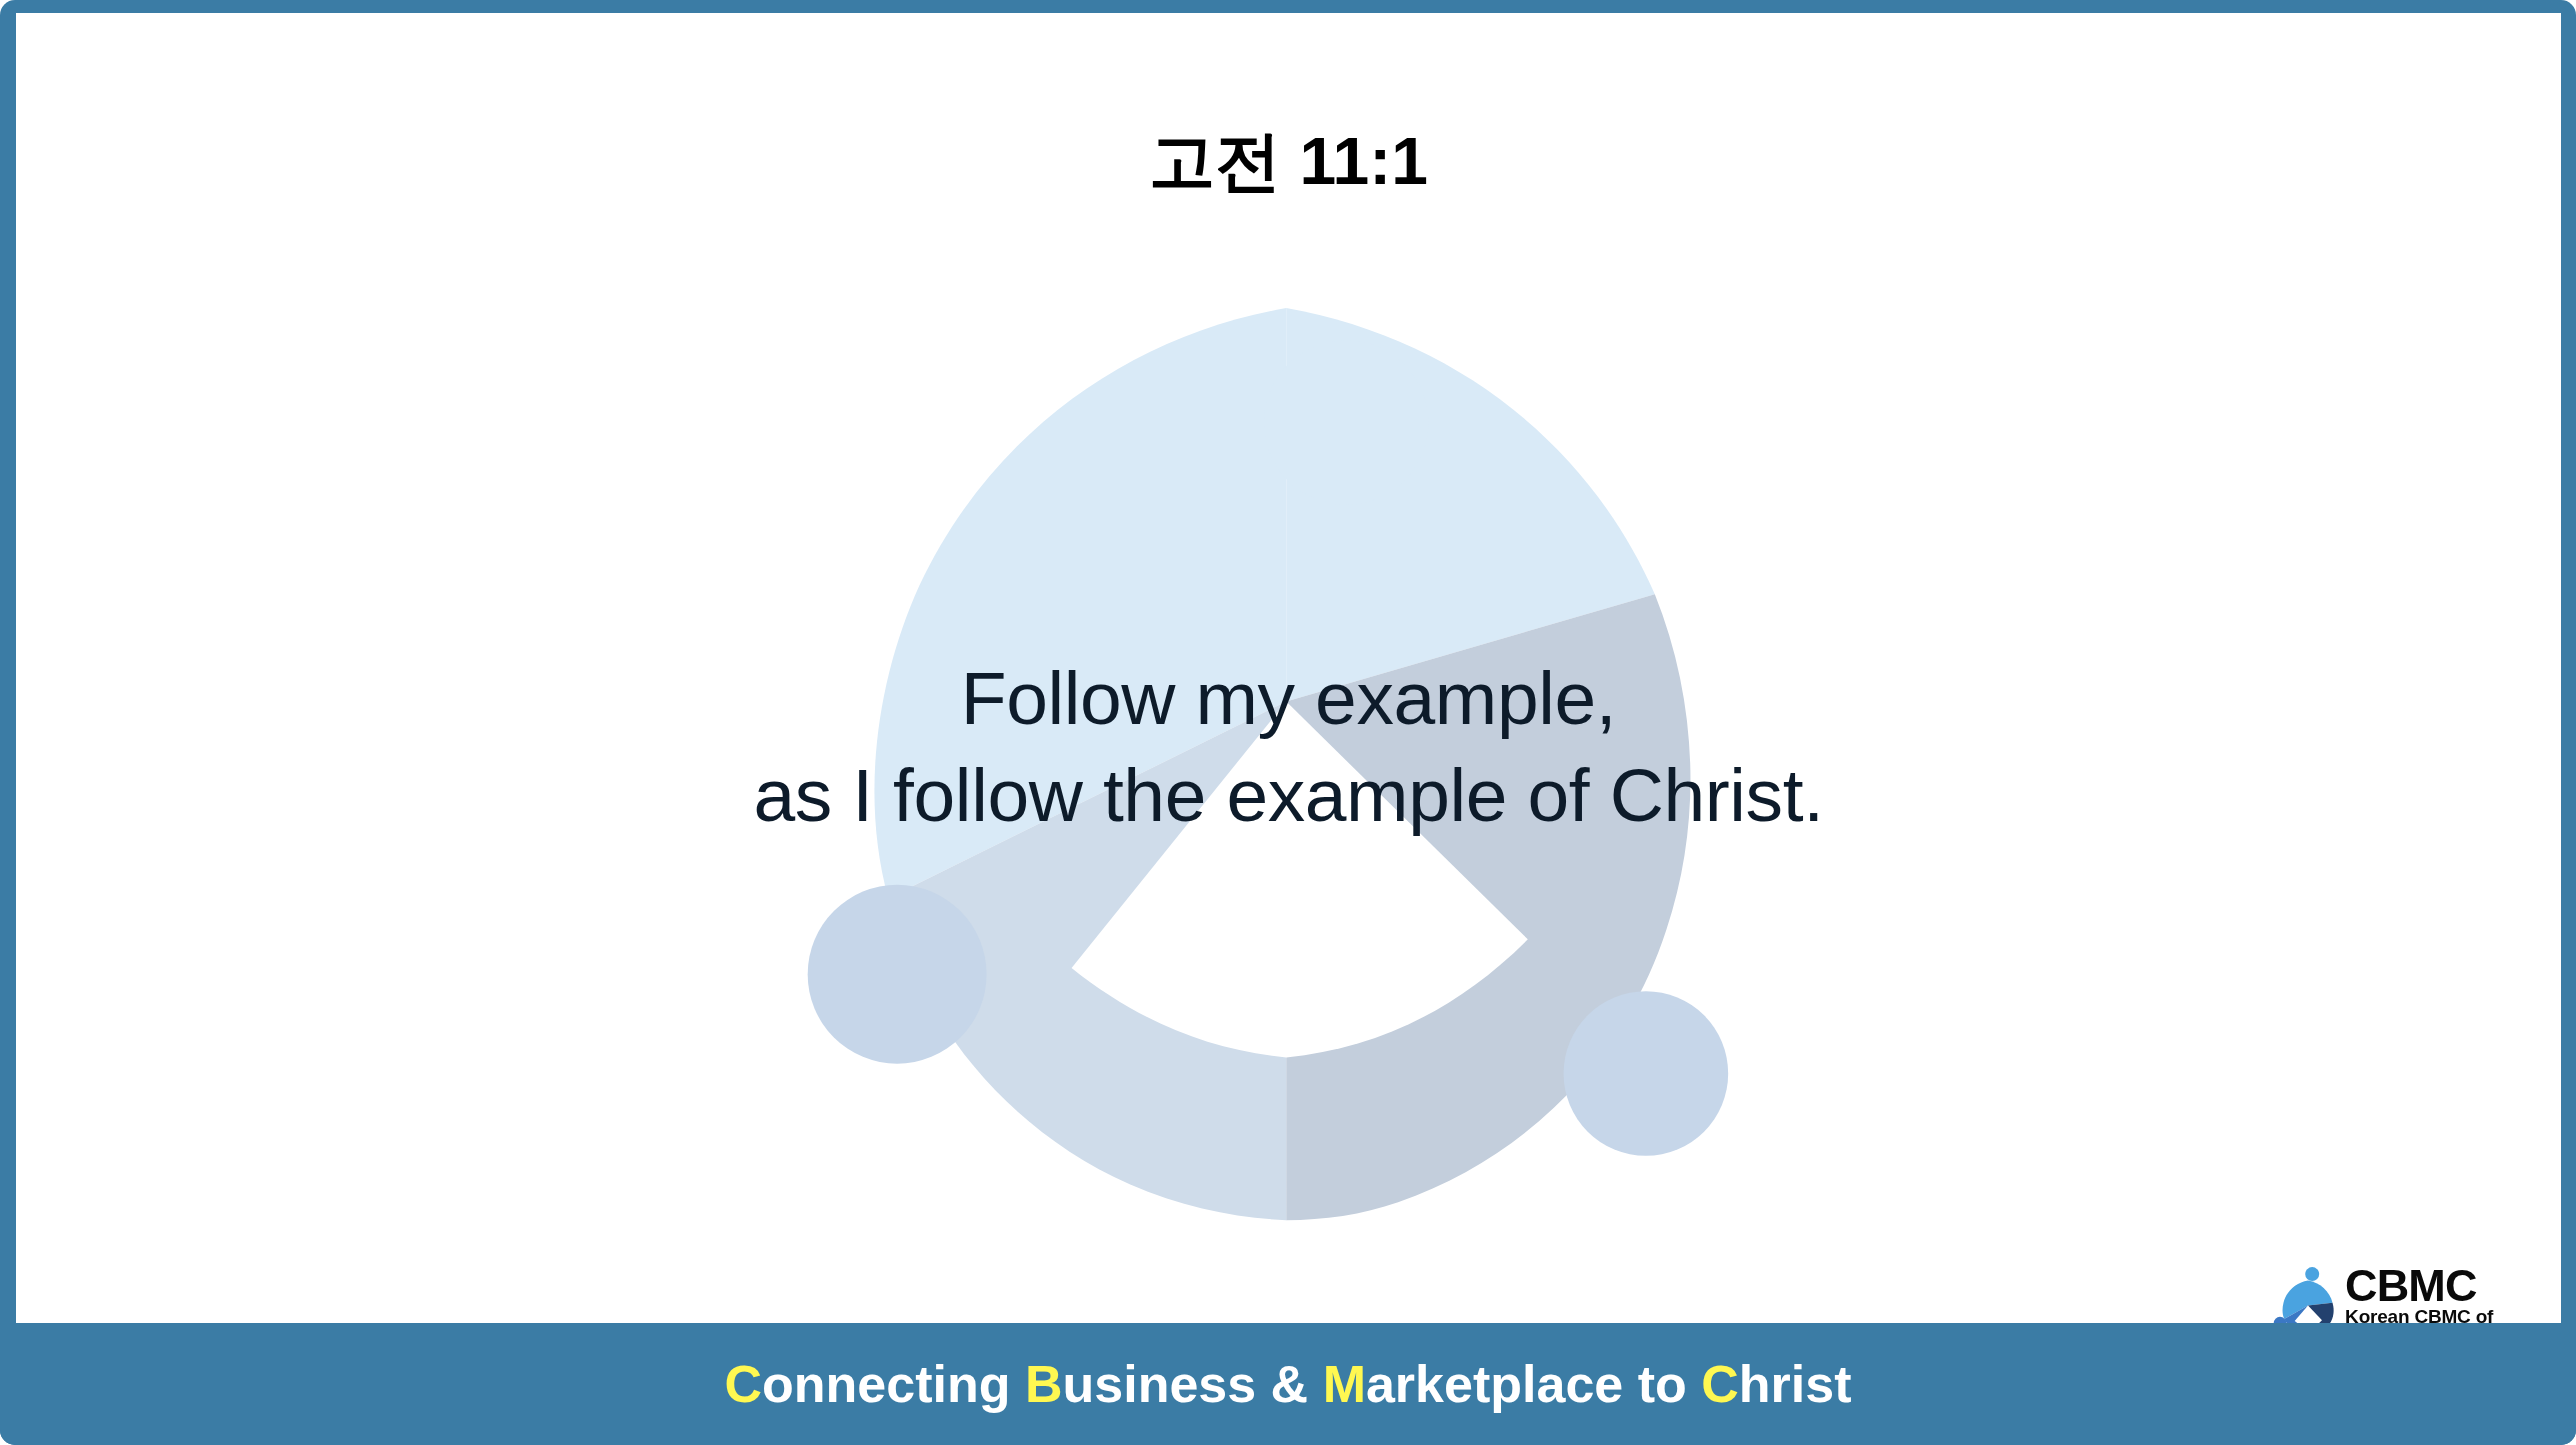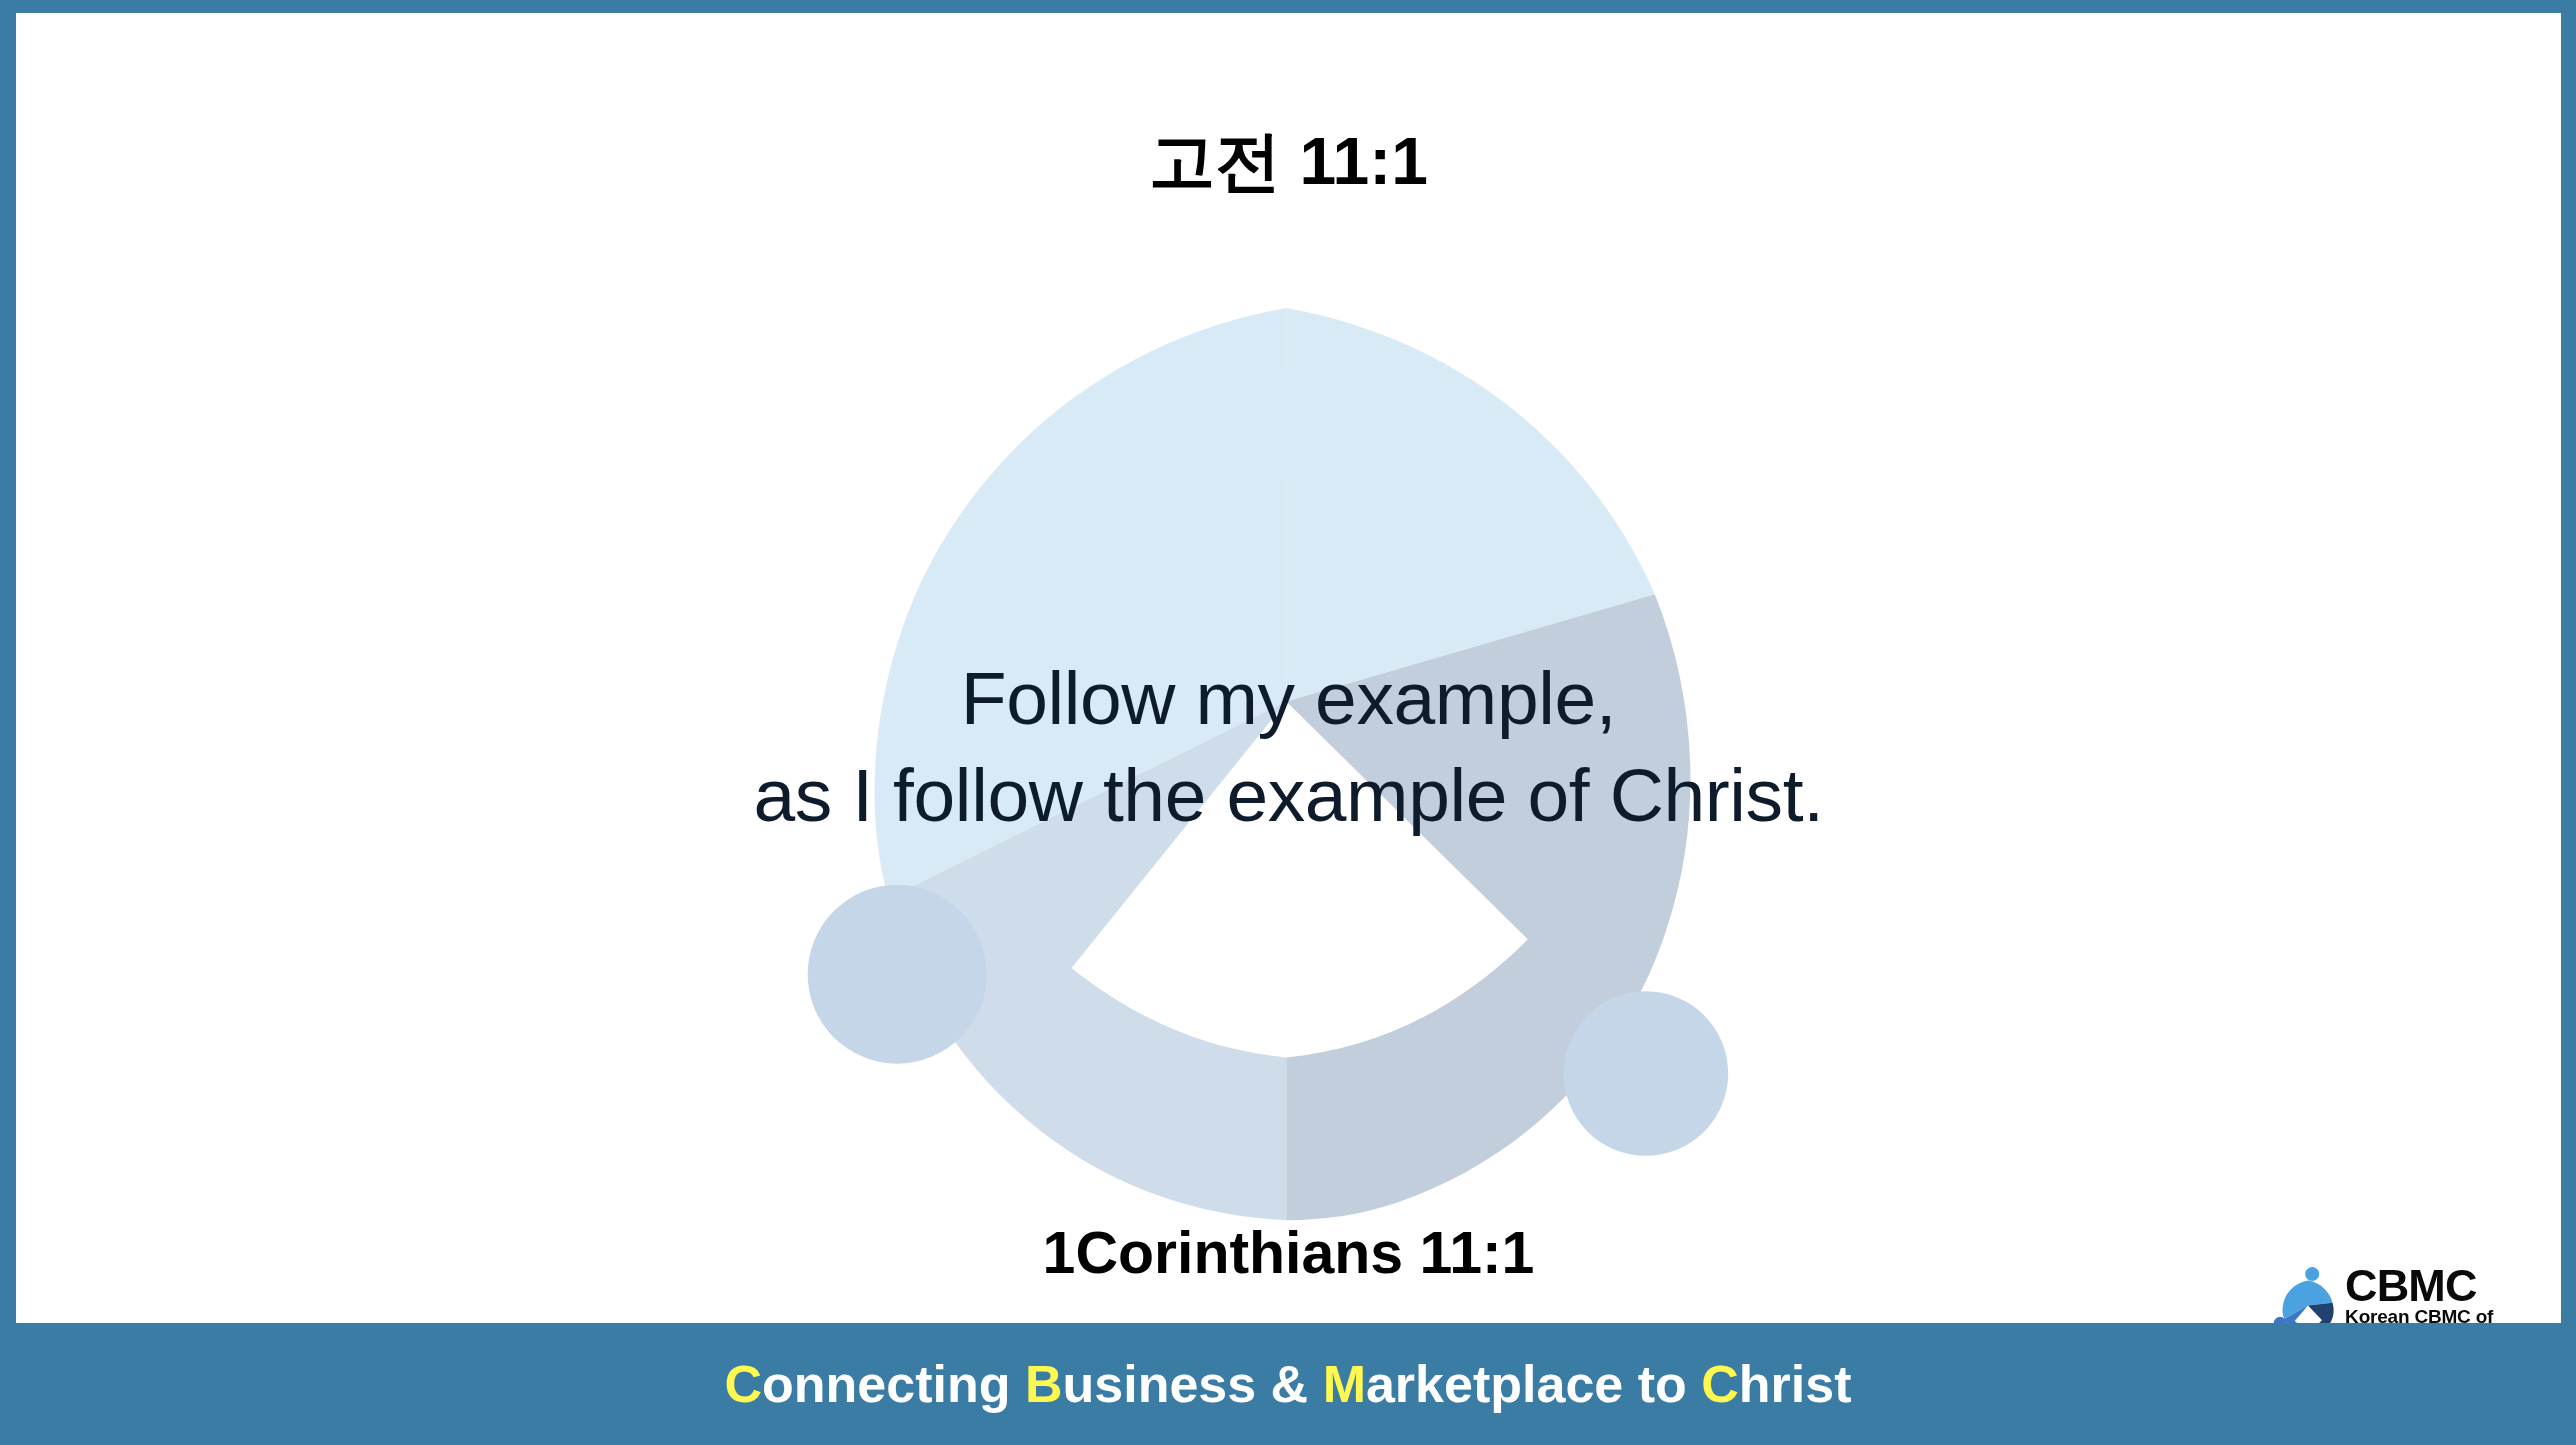--- a/index.html
+++ b/index.html
@@ -15,20 +15,21 @@
   }
 
   
   #slide {
     position: relative;
     width: 2576px;
     height: 1445px;
     background: #3b7ca5;
     box-sizing: border-box;
     overflow: hidden;
+    border-radius: 15px;
   }
 
   
   #content-card {
     position: absolute;
     left: 16px;
     top: 12.5px;
     width: 2545px;
     height: 1335px;
     background: #ffffff;
@@ -206,21 +207,20 @@
     <div id="text-stack">
 
       <div class="ref-title">고전 11:1</div>
 
 
       <div class="verse-en">
         <div>Follow my example,</div>
         <div>as I follow the example of Christ.</div>
       </div>
 
-      <div class="ref-bottom">1Corinthians 11:1</div>
     </div>
 
     <div id="cbmc-logo">
       <svg id="cbmc-logo-mark" viewBox="0 0 100 100" aria-hidden="true">
 
         <path d="M50 22
                  C33 25 19 37 15 54
                  C13 62 13 70 16 77
                  L50 58 Z" fill="#4aa3e0"></path>
         <path d="M50 22

